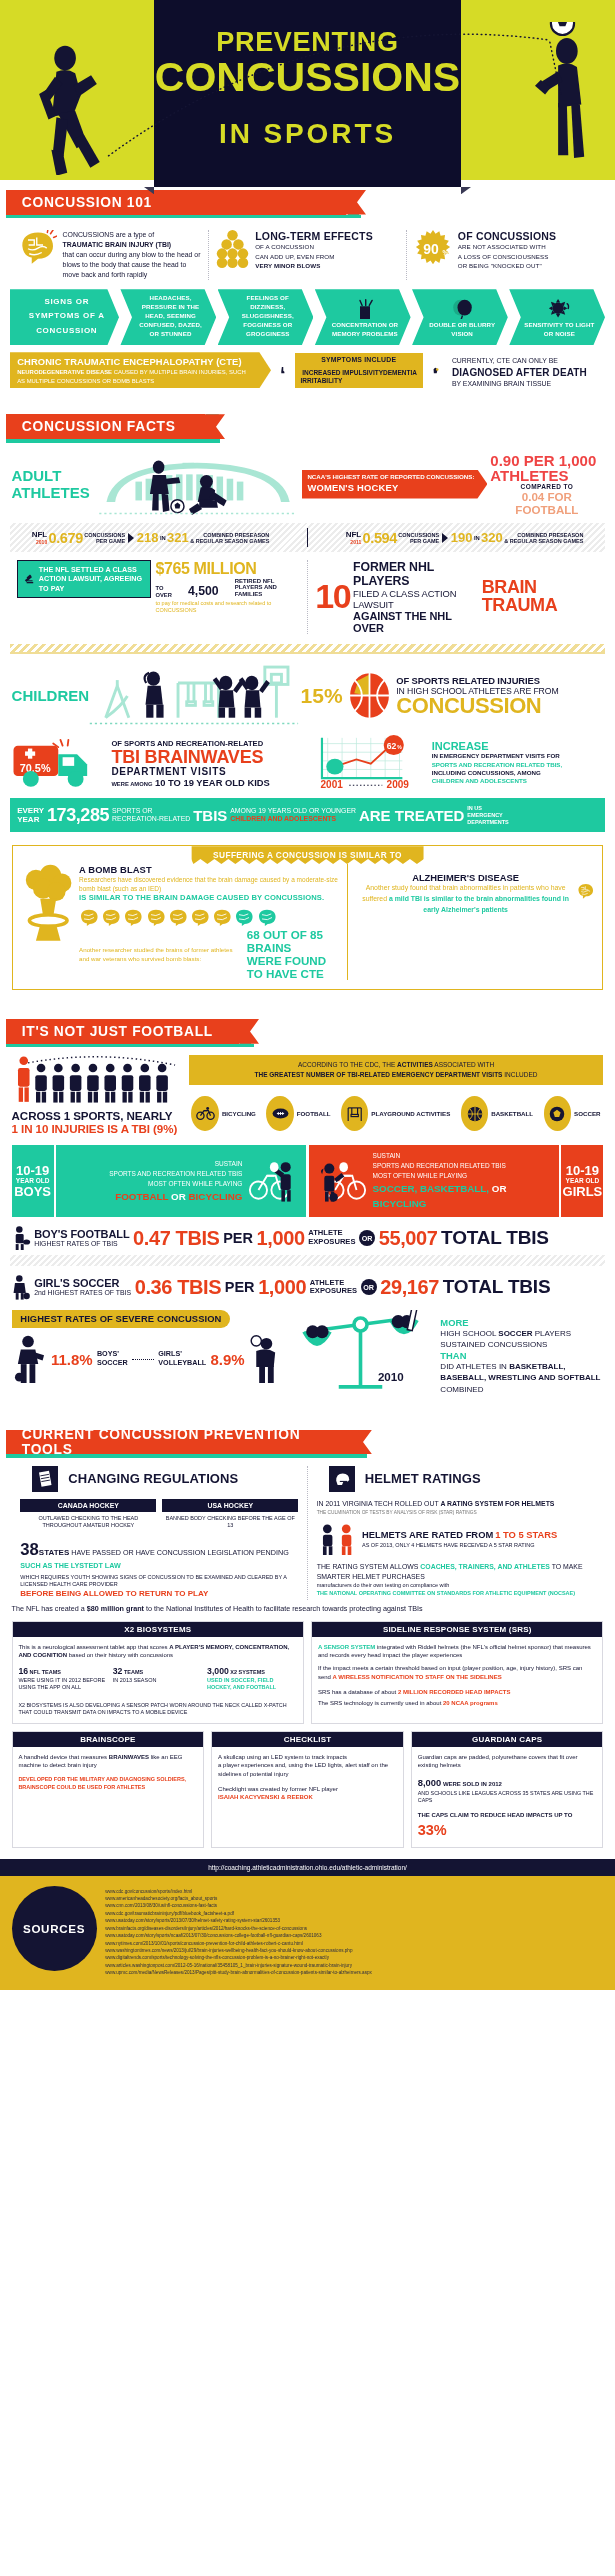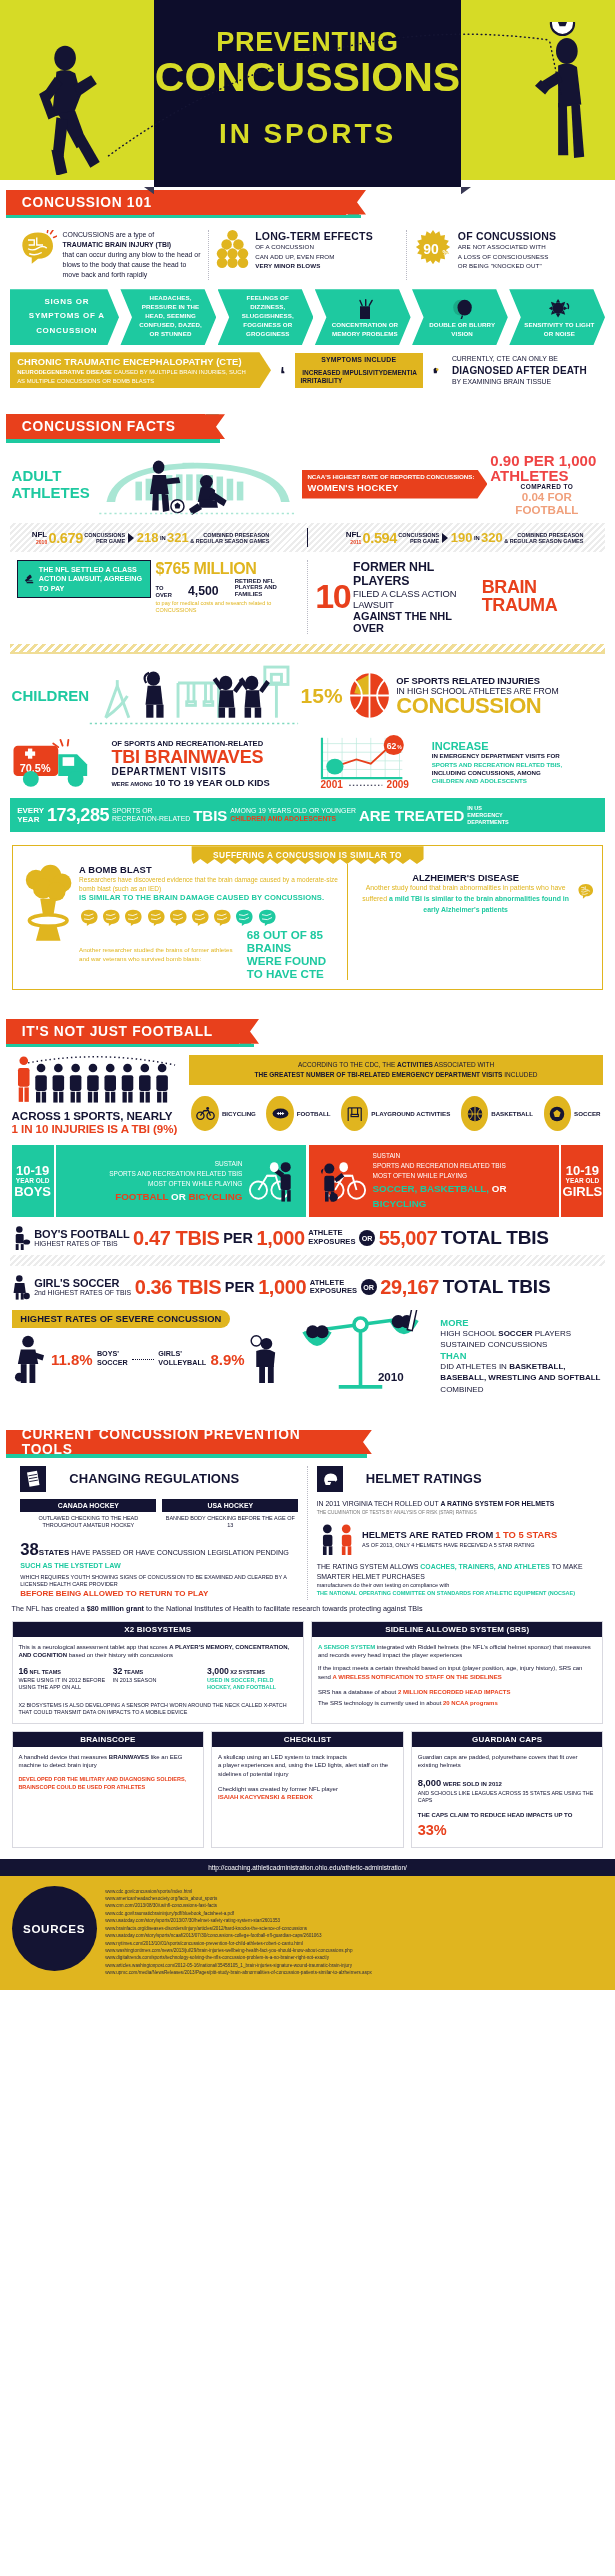--- a/index.html
+++ b/index.html
@@ -70,21 +70,21 @@
     display:flex; flex-direction:column; align-items:center; justify-content:flex-end;
     padding:4.3px 10px 5.8px 14.5px; color:#fff; text-align:center;
   }
   .chev.first{ clip-path:polygon(0 0, calc(100% - 11.6px) 0, 100% 50%, calc(100% - 11.6px) 100%, 0 100%);
      justify-content:center; flex:0 0 109px;}
   .chev-label { font-size:6.2px; line-height:1.45; font-weight:bold; letter-spacing:0.1px; }
   .chev.first .chev-label { font-size:8px; line-height:1.8; letter-spacing:0.7px;}
   .chev svg { margin-bottom:2.2px; }
 
   
-  .cte-row { display:flex; align-items:center; margin:7.2px 10px 0 10px; height:36px; gap:10px;}
+  .cte-row { display:flex; align-items:flex-end; margin:7.2px 10px 0 10px; height:36px; gap:10px;}
   .cte-left {
     background:#e0b51f; color:#fff; padding:3.6px 19px 3.6px 7.2px; flex:0 0 261px;
     clip-path:polygon(0 0, calc(100% - 11.6px) 0, 100% 50%, calc(100% - 11.6px) 100%, 0 100%);
   }
   .cte-left .t1{ font-size:9.4px; font-weight:bold; letter-spacing:0.1px;}
   .cte-left .t2{ font-size:5.9px; line-height:1.4; margin-top:1.4px;}
   .cte-mid { background:#e0b51f; flex:1; padding:3.6px 5.8px; color:#141433; text-align:center;}
   .cte-mid .ttl{ font-size:6.9px; font-weight:bold; letter-spacing:0.2px;}
   .cte-mid .syms{ display:flex; justify-content:space-around; margin-top:5.8px; }
   .cte-mid .syms div{ font-size:6.5px; font-weight:bold; line-height:1.2;}
@@ -251,21 +251,21 @@
   .scale{ flex:0 0 145px; position:relative; height:87px;}
   .sev-right{ flex:1; padding-top:7.2px;}
   .sev-right .m{ color:#1ec9a0; font-size:9.4px; font-weight:bold;}
   .sev-right .p{ font-size:8px; line-height:1.4;}
   .sev-right .p b{font-weight:bold;}
 
   
   .tools{ display:flex; margin:5.8px 11.6px 0 11.6px;}
   .tool-col{ flex:1; padding:0 8.7px;}
   .tool-col + .tool-col{ border-left:1.4px dotted #b9b9c4;}
-  .tool-head{ display:flex; align-items:center; gap:23px;}
+  .tool-head{ display:flex; align-items:center; gap:10px;margin-left:12px;}
   .tool-head .sq{ width:26px;height:26px;background:#141433;display:flex;align-items:center;justify-content:center;}
   .tool-head .tt{ font-size:13px; font-weight:bold; letter-spacing:0.1px;}
   .hk-row{ display:flex; gap:5.8px; margin-top:7.2px;}
   .hk{ flex:1; }
   .hk .bar{ background:#141433; color:#fff; font-size:6.9px; font-weight:bold; padding:2.9px 4.3px; text-align:center;}
   .hk .sub{ font-size:5.5px; line-height:1.4; margin-top:2.9px; text-align:center;}
   .states{ margin-top:8.7px; font-size:7.2px; line-height:1.35;}
   .states .n{ color:#141433; font-size:16.7px; font-weight:bold;}
   .states .n2{ font-size:8px; font-weight:bold;}
   .states .teal{ color:#1ec9a0; font-weight:bold;}
@@ -1309,21 +1309,21 @@
         <div class="st"><span class="n">32</span>
           <b>TEAMS</b>
           <div>IN 2013 SEASON</div></div>
         <div class="st"><span class="n">3,000</span>
           <b>X2 SYSTEMS</b>
           <div class="teal">USED IN SOCCER, FIELD HOCKEY, AND FOOTBALL</div></div>
       </div>
       <div class="bd" style="font-size:5.4px;margin-top:4.3px">X2 BIOSYSTEMS IS ALSO DEVELOPING A SENSOR PATCH WORN AROUND THE NECK CALLED X-PATCH THAT COULD TRANSMIT DATA ON IMPACTS TO A MOBILE DEVICE</div>
     </div>
     <div class="nt-card">
-      <div class="hd">SIDELINE ALLOWED SYSTEM (SRS)</div>
+      <div class="hd">SIDELINE RESPONSE SYSTEM (SRS)</div>
       <div class="bd">
         <b class="teal">A SENSOR SYSTEM</b><span> integrated with Riddell helmets (the NFL's official helmet sponsor) that measures and records every head impact the player experiences</span>
         <div style="margin-top:4.3px"><span>If the impact meets a certain threshold based on input (player position, age, injury history), SRS can send </span><b class="orng">A WIRELESS NOTIFICATION TO STAFF ON THE SIDELINES</b></div>
         <div style="margin-top:5.8px"><span>SRS has a database of about</span>
           <b class="orng">2 MILLION RECORDED HEAD IMPACTS</b></div>
         <div style="margin-top:2.9px"><span>The SRS technology is currently used in about</span>
           <b class="orng">20 NCAA programs</b></div>
       </div>
     </div>
   </div>

